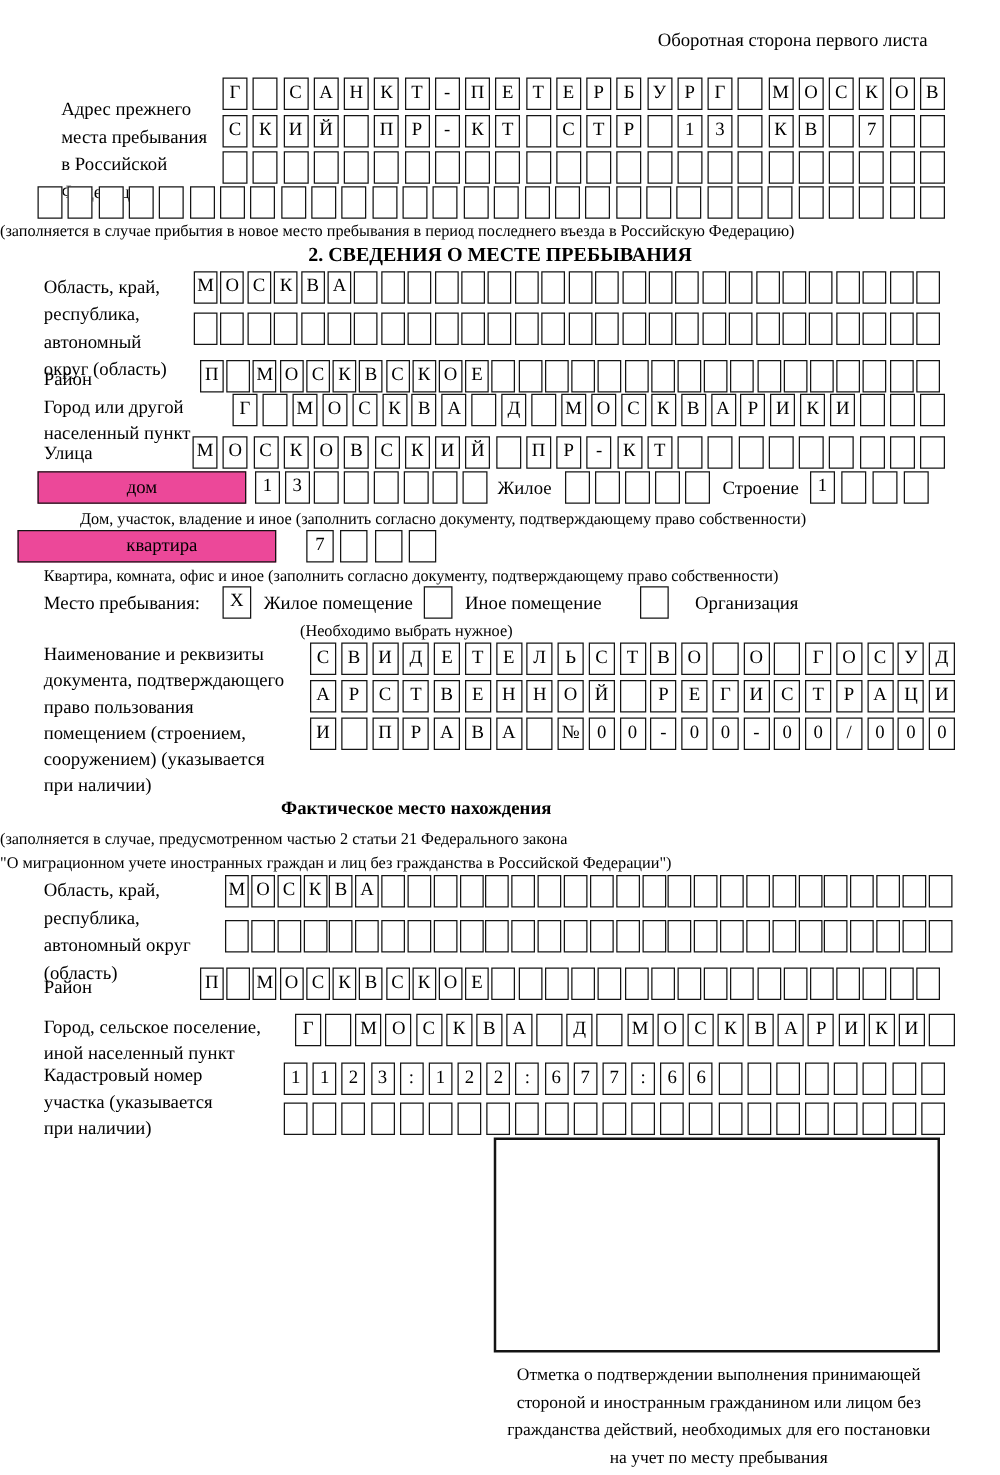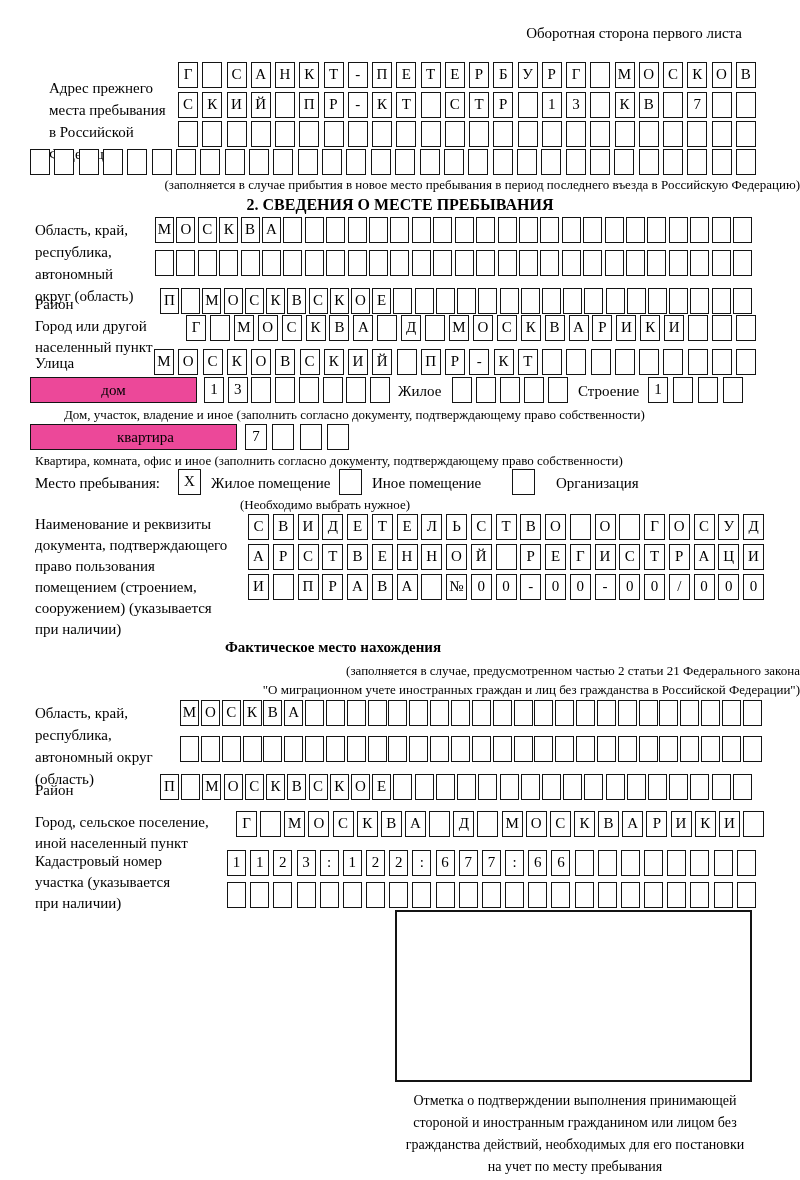--- a/index.html
+++ b/index.html
@@ -6,21 +6,21 @@
   html,body { background:#fff; }
   body {
     width:800px; height:1180px; position:relative;
     font-family:"Liberation Serif","DejaVu Serif",serif;
     color:#000;
   }
   .abs { position:absolute; }
   .lbl { font-size:15px; line-height:22px; }
   .lbl-tight { font-size:15px; line-height:21px; }
   .note { font-size:13px; }
-  .note-c { font-size:13px; text-align:right; width:800px; left:0; }
+  .note-c { font-size:13px; text-align:left; width:800px; left:0; }
   .sec-title { font-size:16px; font-weight:bold; text-align:center; width:800px; left:0; }
   .sub-title { font-size:15px; font-weight:bold; text-align:center; width:666px; left:0; }
   .cellrow { display:flex; justify-content:space-between; }
   .cell {
     flex:0 0 auto; width:20px; height:26px;
     border:1.8px solid #141414;
     font-size:15px; line-height:22px; text-align:center;
     background:#fff;
   }
   .w19 .cell { width:19px; }
@@ -343,21 +343,21 @@
   </div>
 <div class="abs lbl" style="left:578px; top:380px;">Строение</div>
 <div class="abs cellrow" style="left:648px; top:377px; width:95px;">
     <span class="cell">1</span>
     <span class="cell"></span>
     <span class="cell"></span>
     <span class="cell"></span>
   </div>
 <div class="abs note" style="left:35px; top:407px;margin-left:29px;">Дом, участок, владение и иное (заполнить согласно документу, подтверждающему право собственности)</div>
 
-<div class="abs boxfield" style="left:30px; top:424px; width:207px;padding-left:24px;">квартира</div>
+<div class="abs boxfield" style="left:14px; top:424px; width:207px;padding-left:24px;">квартира</div>
 <div class="abs cellrow w22" style="left:245px; top:424px; width:104px;">
     <span class="cell">7</span>
     <span class="cell"></span>
     <span class="cell"></span>
     <span class="cell"></span>
   </div>
 <div class="abs note" style="left:35px; top:453px;">Квартира, комната, офис и иное (заполнить согласно документу, подтверждающему право собственности)</div>
 
 <div class="abs lbl" style="left:35px; top:472px;">Место пребывания:</div>
 <div class="abs checkbox" style="left:178px; top:469px;">X</div>

